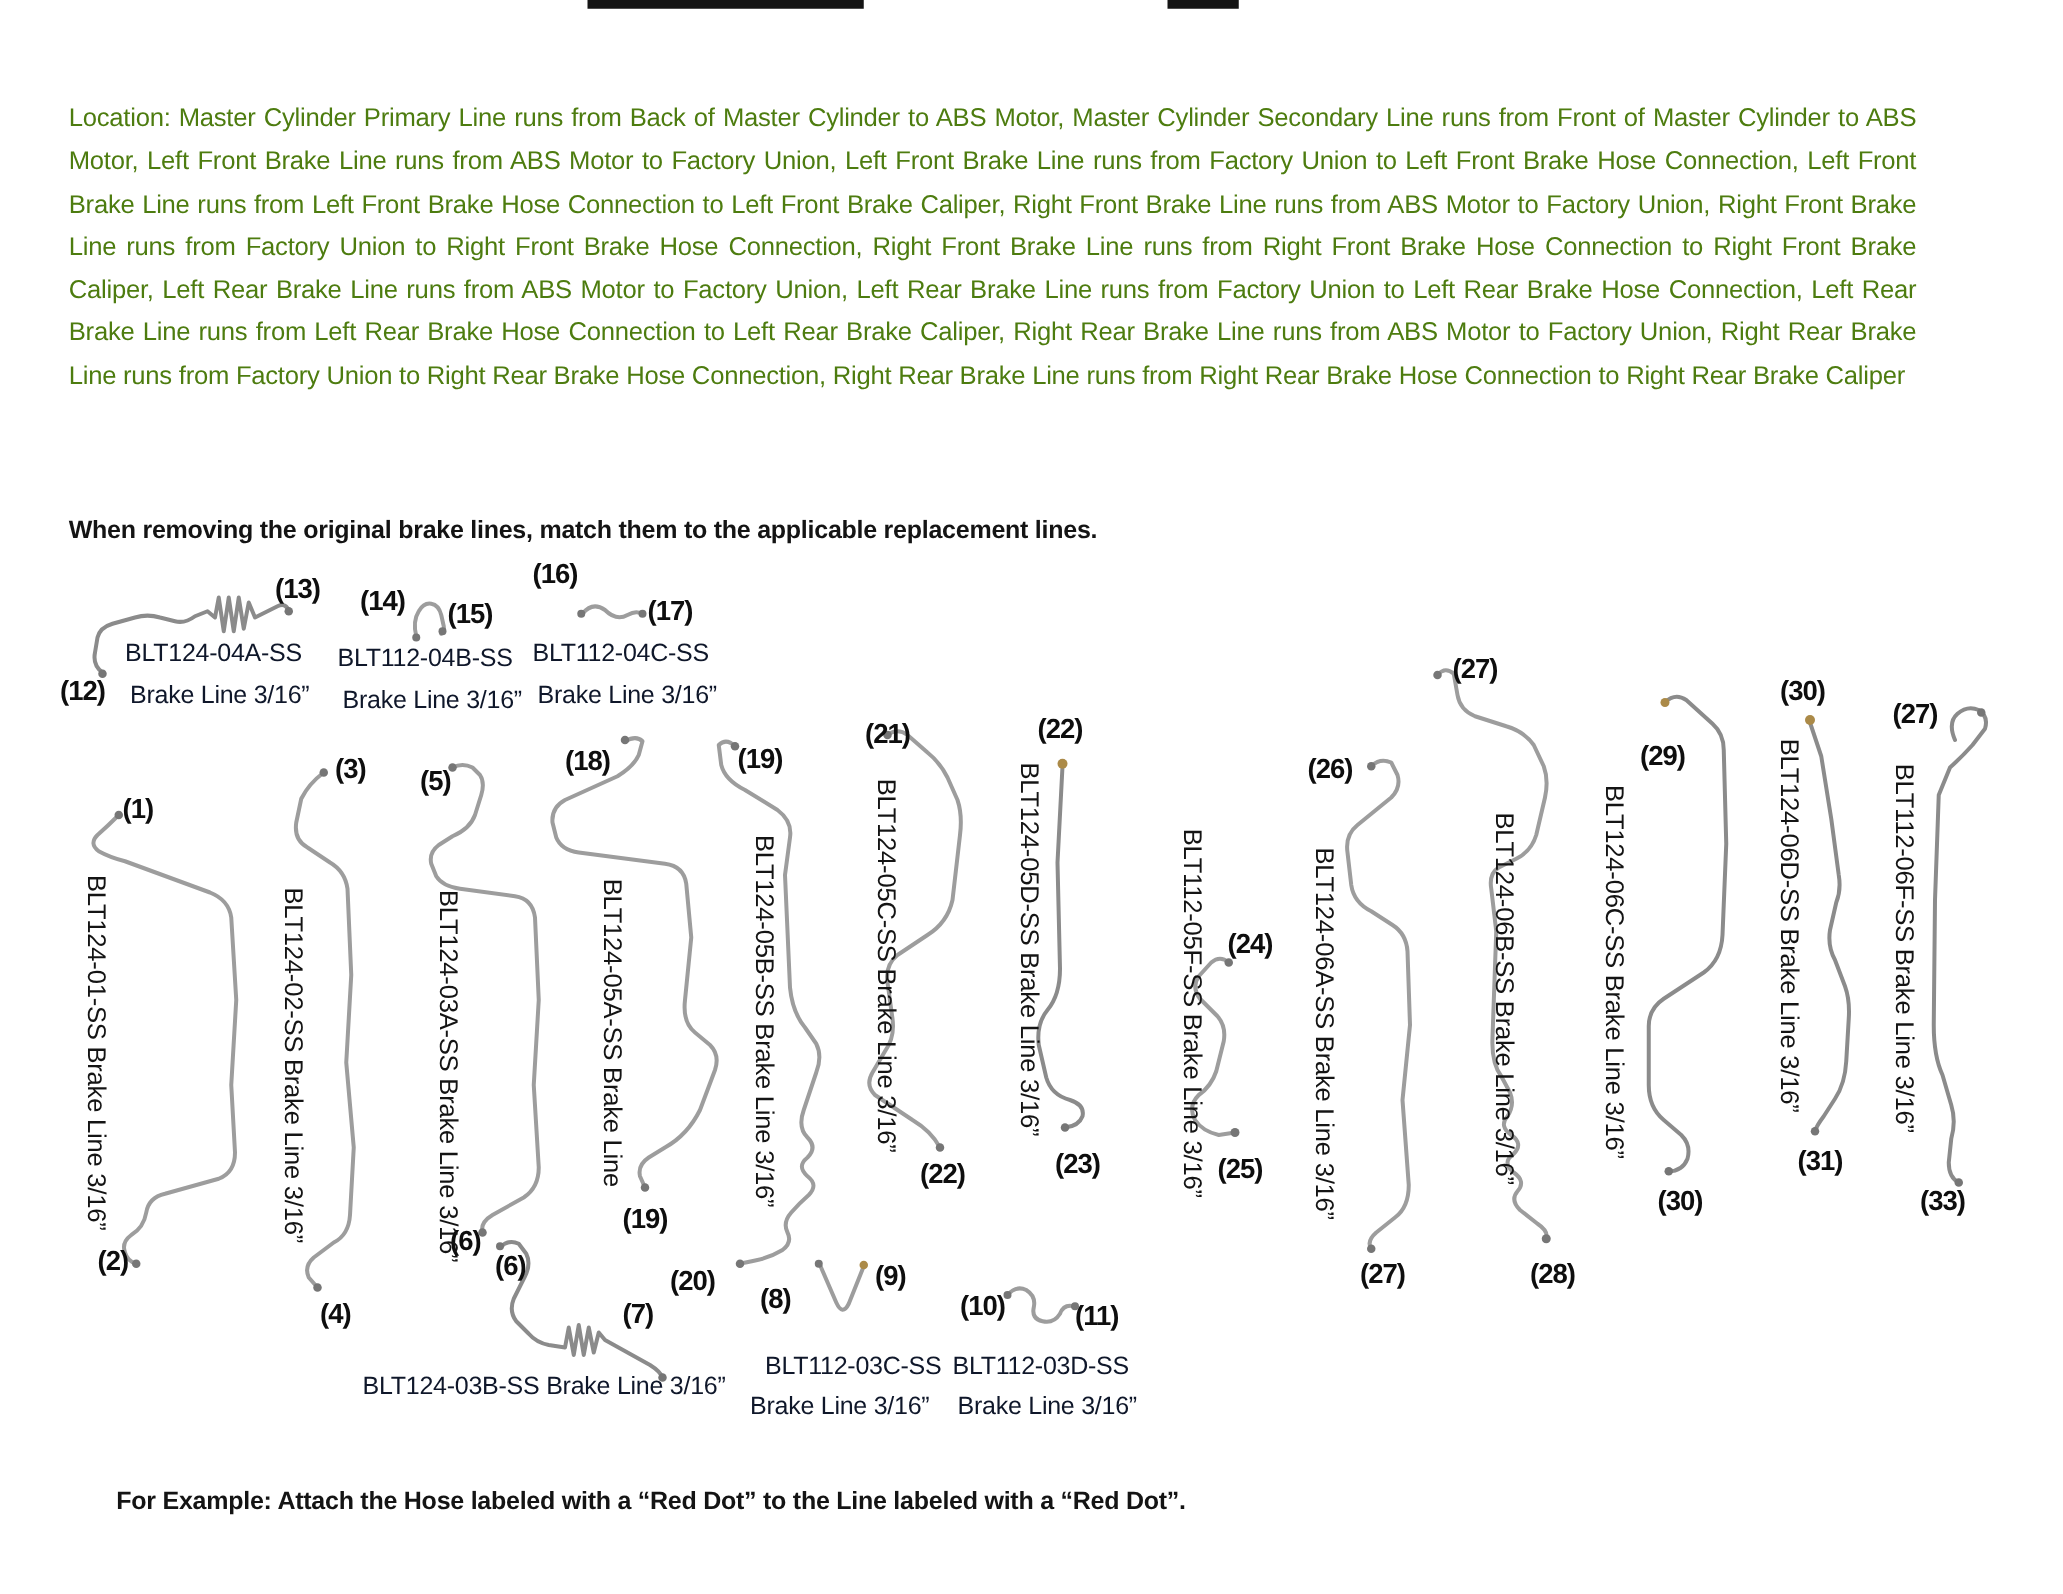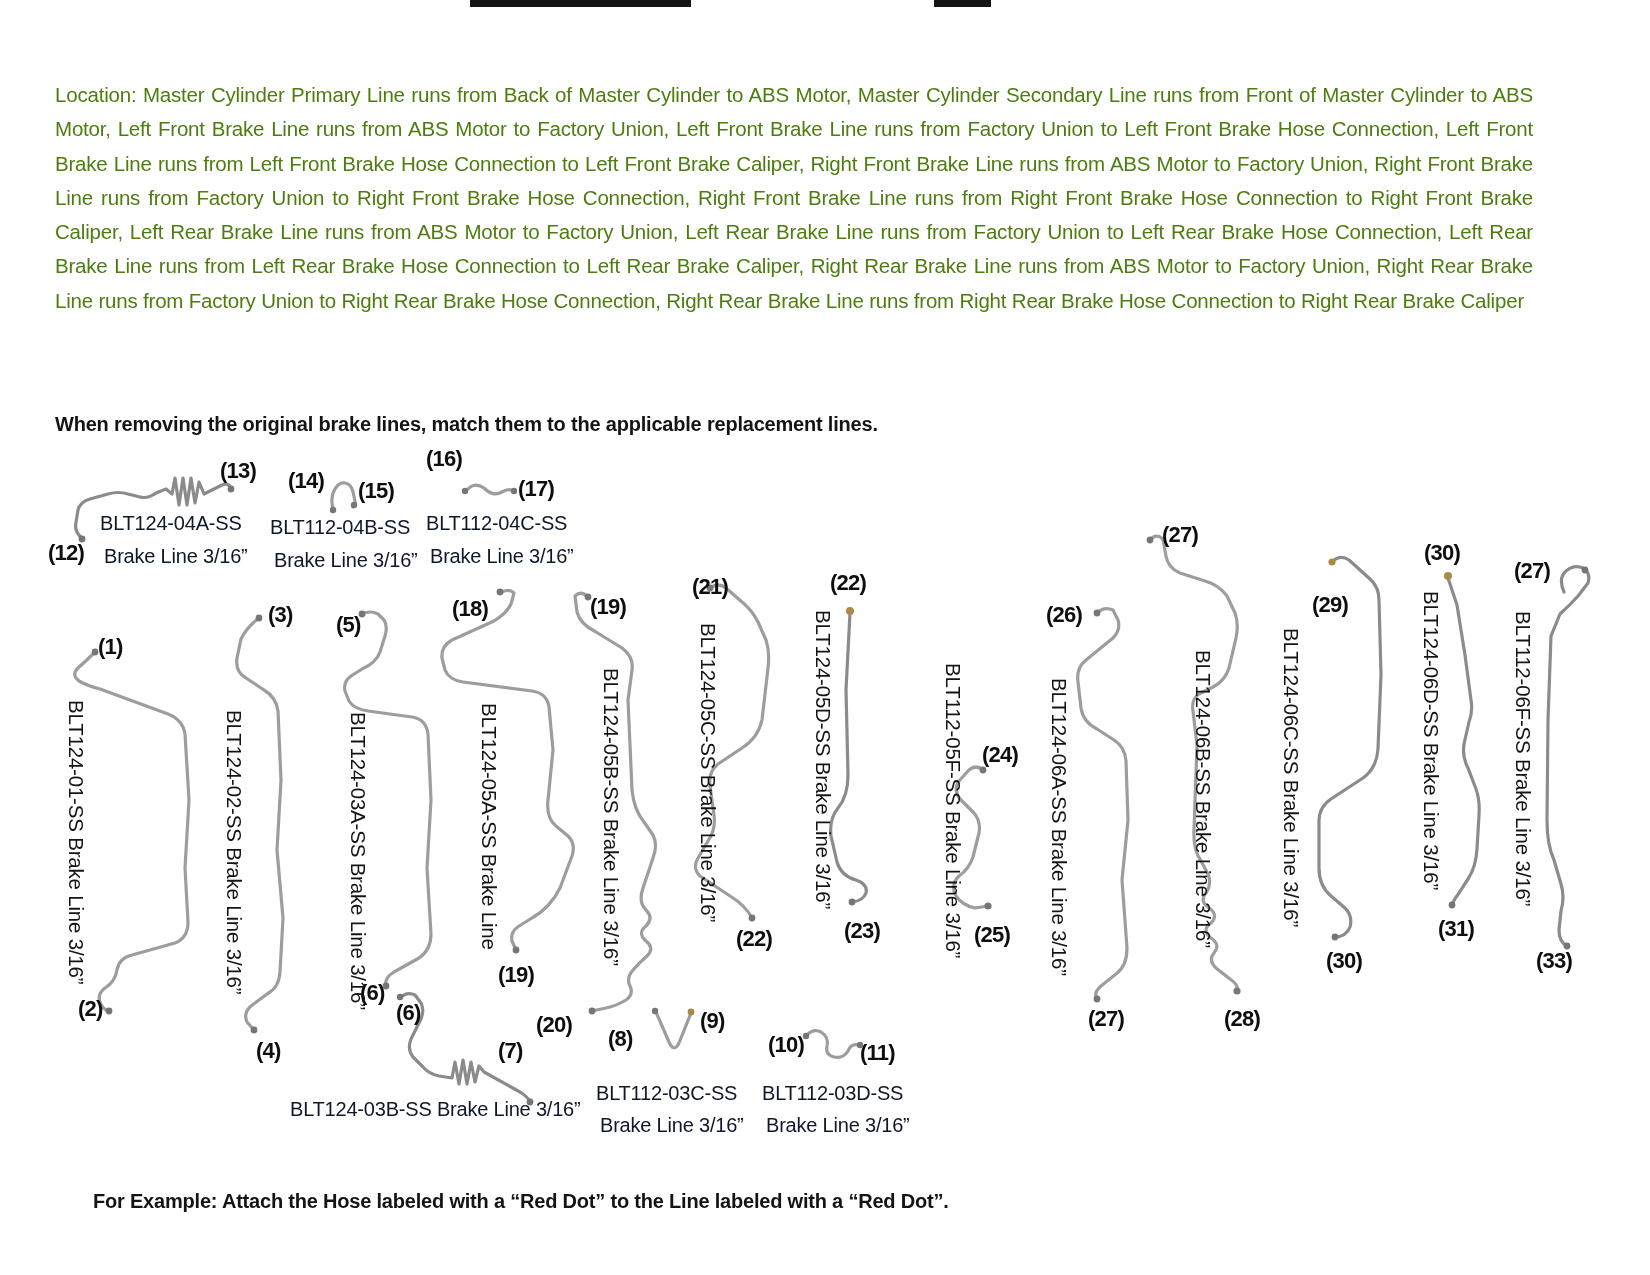--- a/index.html
+++ b/index.html
@@ -184,21 +184,21 @@
   <span class="vlabel" style="left:1303px;top:628px">BLT124-06C-SS Brake Line 3/16”</span>
   <span class="vlabel" style="left:1443px;top:591px">BLT124-06D-SS Brake Line 3/16”</span>
   <span class="vlabel" style="left:1535px;top:611px">BLT112-06F-SS Brake Line 3/16”</span>
 
   <span class="co" style="left:396px;top:1000px">(6)</span>
   <span class="co" style="left:498px;top:1038px">(7)</span>
   <span class="plabel" style="left:290px;top:1098px">BLT124-03B-SS Brake Line 3/16”</span>
 
   <span class="co" style="left:608px;top:1026px">(8)</span>
   <span class="co" style="left:700px;top:1008px">(9)</span>
-  <span class="plabel" style="left:596px;top:1082px">BLT112-03C-SS</span>
+  <span class="plabel" style="left:612px;top:1082px">BLT112-03C-SS</span>
   <span class="plabel" style="left:600px;top:1114px">Brake Line 3/16”</span>
 
   <span class="co" style="left:768px;top:1032px">(10)</span>
   <span class="co" style="left:860px;top:1040px">(11)</span>
   <span class="plabel" style="left:762px;top:1082px">BLT112-03D-SS</span>
   <span class="plabel" style="left:766px;top:1114px">Brake Line 3/16”</span>
 
   <div class="foot foot-2">For Example: Attach the Hose labeled with a “Red Dot” to the Line labeled with a “Red Dot”.</div>
 
 </div>

